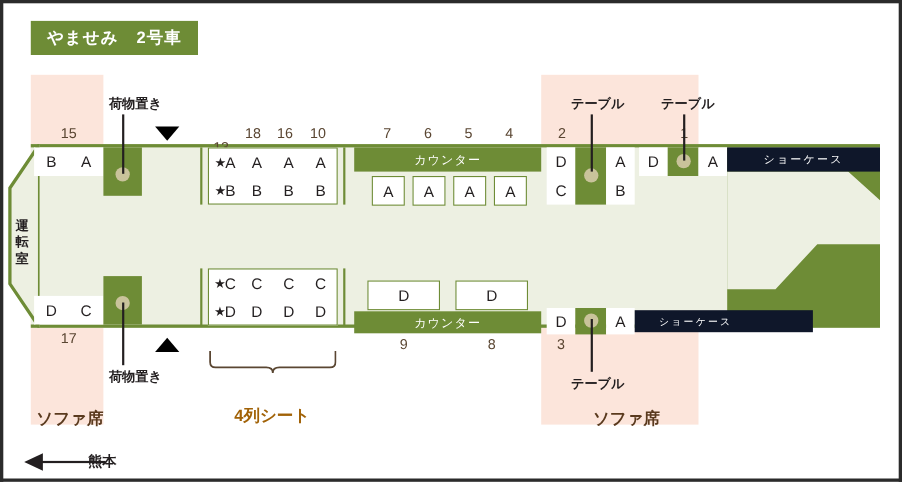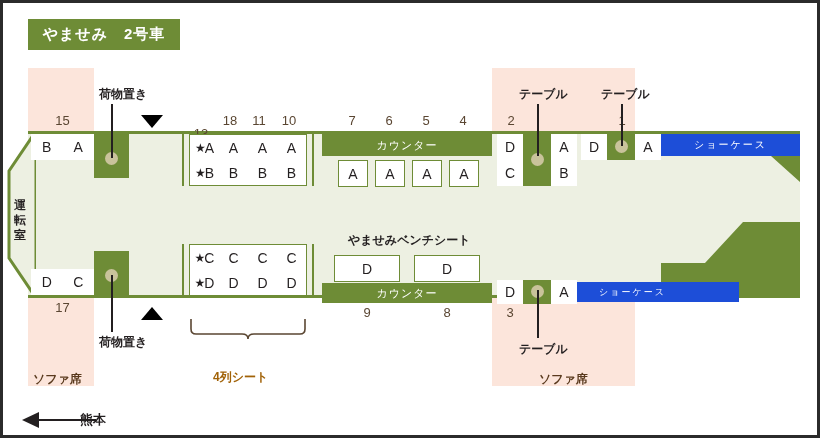--- a/index.html
+++ b/index.html
@@ -142,42 +142,42 @@
     background:#ffffff;
     border:1.5px solid #6E8C36;
     box-sizing:border-box;
     display:flex;align-items:center;justify-content:center;
     font-size:14px;color:#231f20;
   }
 
   
   .showcase-bar{
     position:absolute;
-    background:#1d4ed8;
+    background:#0f172a;
     color:#ffffff;
     font-size:10px;
     letter-spacing:2px;
     display:flex;align-items:center;justify-content:center;
   }
 
   
   .box-table{position:absolute;background:#6E8C36;}
   .box-dot{position:absolute;width:13px;height:13px;border-radius:50%;background:#C9C39B;}
 
   
   .seatnum{
     position:absolute;
     font-size:13px;color:#5a4632;
     text-align:center;
   }
 
   
   .zonecaption{
     position:absolute;
-    font-size:12px;font-weight:bold;color:#5a3a1e;
+    font-size:15px;font-weight:bold;color:#5a3a1e;
     white-space:nowrap;
     text-align:center;
   }
 
   
   #brace{position:absolute;left:190px;top:318px;width:116px;height:22px;}
 
   
   #dir-arrow-line{left:38px;top:419px;width:58px;height:1.8px;background:#231f20;position:absolute;}
   #dir-arrow-head{
@@ -237,21 +237,21 @@
   <div class="luggage" id="luggage-bottom"></div>
   <div class="lug-dot" id="lug-dot-bottom"></div>
   <div class="leader" style="left:111px;top:275px;height:57px;"></div>
   <div class="calloutlabel" style="left:99px;top:334px;">荷物置き</div>
 
   <div class="tri-down" style="left:141px;top:115px;"></div>
   <div class="tri-up" style="left:141px;top:307px;"></div>
 
   <div class="abs seatnum" style="left:186px;top:107px;width:30px;margin-top:19px;">13</div>
   <div class="abs seatnum" style="left:215px;top:113px;width:30px;">18</div>
-  <div class="abs seatnum" style="left:244px;top:113px;width:30px;">11</div>
+  <div class="abs seatnum" style="left:244px;top:113px;width:30px;">16</div>
   <div class="abs seatnum" style="left:274px;top:113px;width:30px;">10</div>
 
   <div class="divbar" style="left:182px;top:134px;height:52px;"></div>
   <div class="rowseat-group" style="left:189px;top:134px;width:118px;height:52px;">
     <div class="rowseat-line">
       <div class="rowseat-cell">
           <span class="star">★</span>
           <span>A</span>
         </div>
       <div class="rowseat-cell">
@@ -326,21 +326,20 @@
   <div class="abs seatnum" style="left:374px;top:113px;width:30px;">6</div>
   <div class="abs seatnum" style="left:411px;top:113px;width:30px;">5</div>
   <div class="abs seatnum" style="left:448px;top:113px;width:30px;">4</div>
 
   <div class="counter-bar" style="left:322px;top:134px;width:170px;height:22px;">カウンター</div>
   <div class="counter-stool" style="left:338px;top:160px;width:30px;height:27px;">A</div>
   <div class="counter-stool" style="left:375px;top:160px;width:30px;height:27px;">A</div>
   <div class="counter-stool" style="left:412px;top:160px;width:30px;height:27px;">A</div>
   <div class="counter-stool" style="left:449px;top:160px;width:30px;height:27px;">A</div>
 
-  <div class="bench-label" style="left:348px;top:232px;">やませみベンチシート</div>
   <div class="counter-stool" style="left:334px;top:255px;width:66px;height:27px;">D</div>
   <div class="counter-stool" style="left:414px;top:255px;width:66px;height:27px;">D</div>
   <div class="counter-bar" style="left:322px;top:283px;width:170px;height:20px;">カウンター</div>
   <div class="abs seatnum" style="left:352px;top:305px;width:30px;">9</div>
   <div class="abs seatnum" style="left:432px;top:305px;width:30px;">8</div>
 
   <div class="abs seatnum" style="left:498px;top:113px;width:26px;">2</div>
   <div class="seat-plain abs" style="left:497px;top:134px;width:26px;height:26px;">D</div>
   <div class="seat-plain abs" style="left:497px;top:160px;width:26px;height:26px;">C</div>
   <div class="box-table" style="left:523px;top:134px;width:28px;height:52px;"></div>

